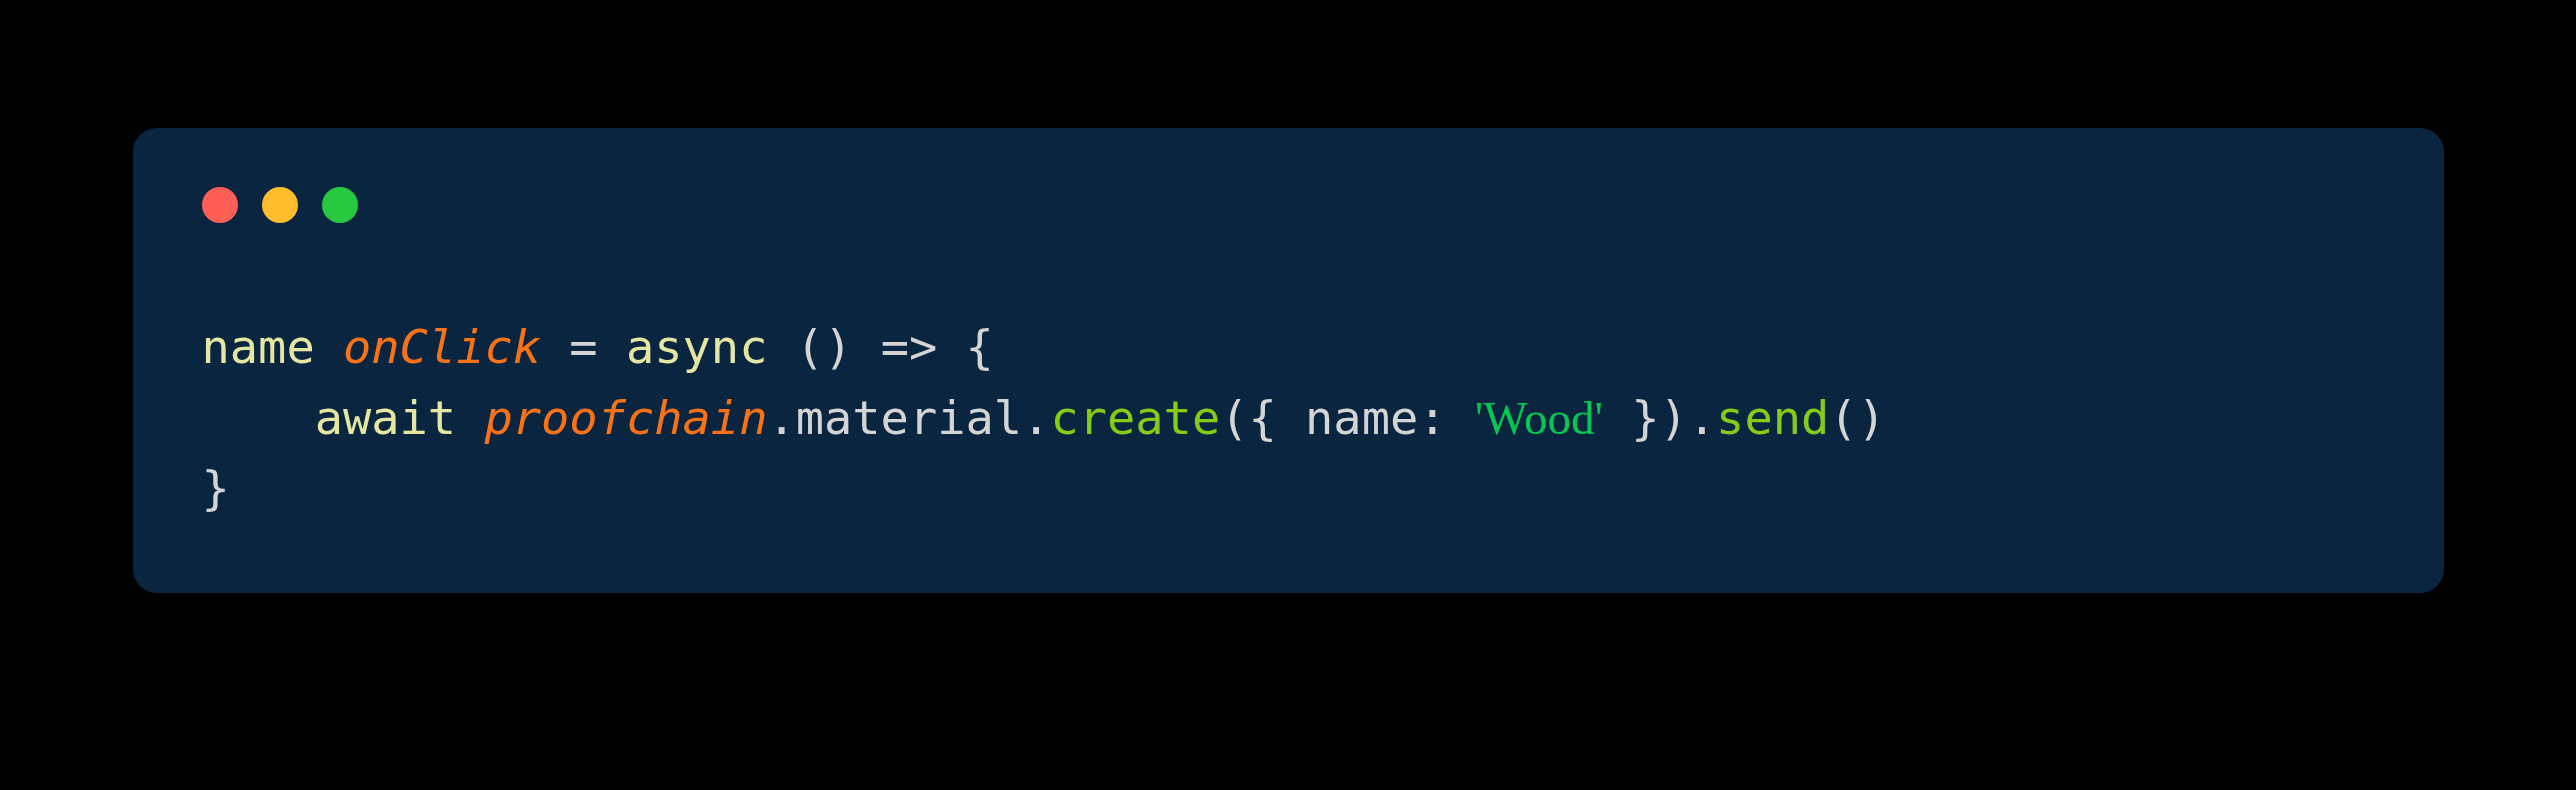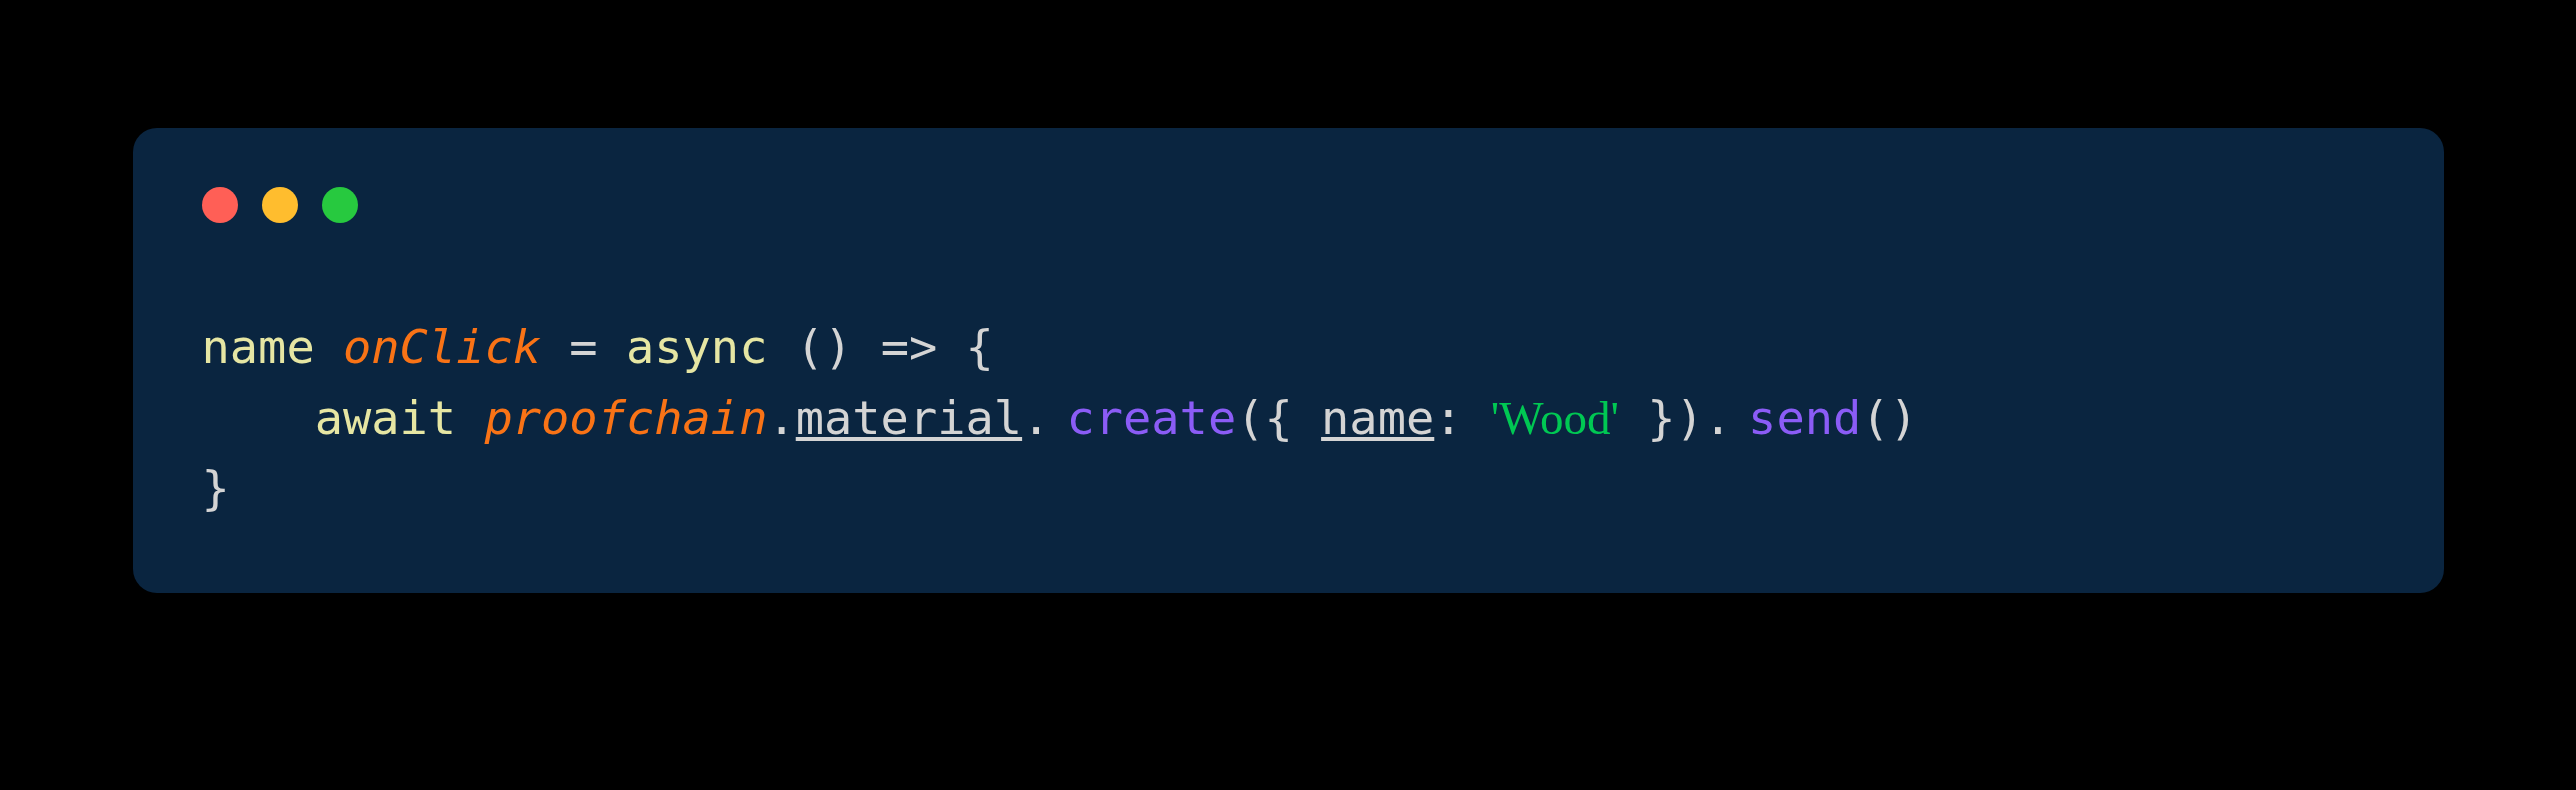--- a/index.html
+++ b/index.html
@@ -69,26 +69,24 @@
     .tok-operator {
       color: #d4d4d4;
     }
     
     .tok-punctuation {
       color: #d4d4d4;
     }
     
     .tok-property {
       color: #d4d4d4;
-      text-decoration: underline;
     }
     
     .tok-method {
-      color: #8b5cf6;
-      margin-left: 16px;
+      color: #84cc16;
     }
     
     .tok-string {
       color: #00c853;
       font-family: Liberation Serif, serif;
     }
     
     .indent {
       display: inline-block;
     }

